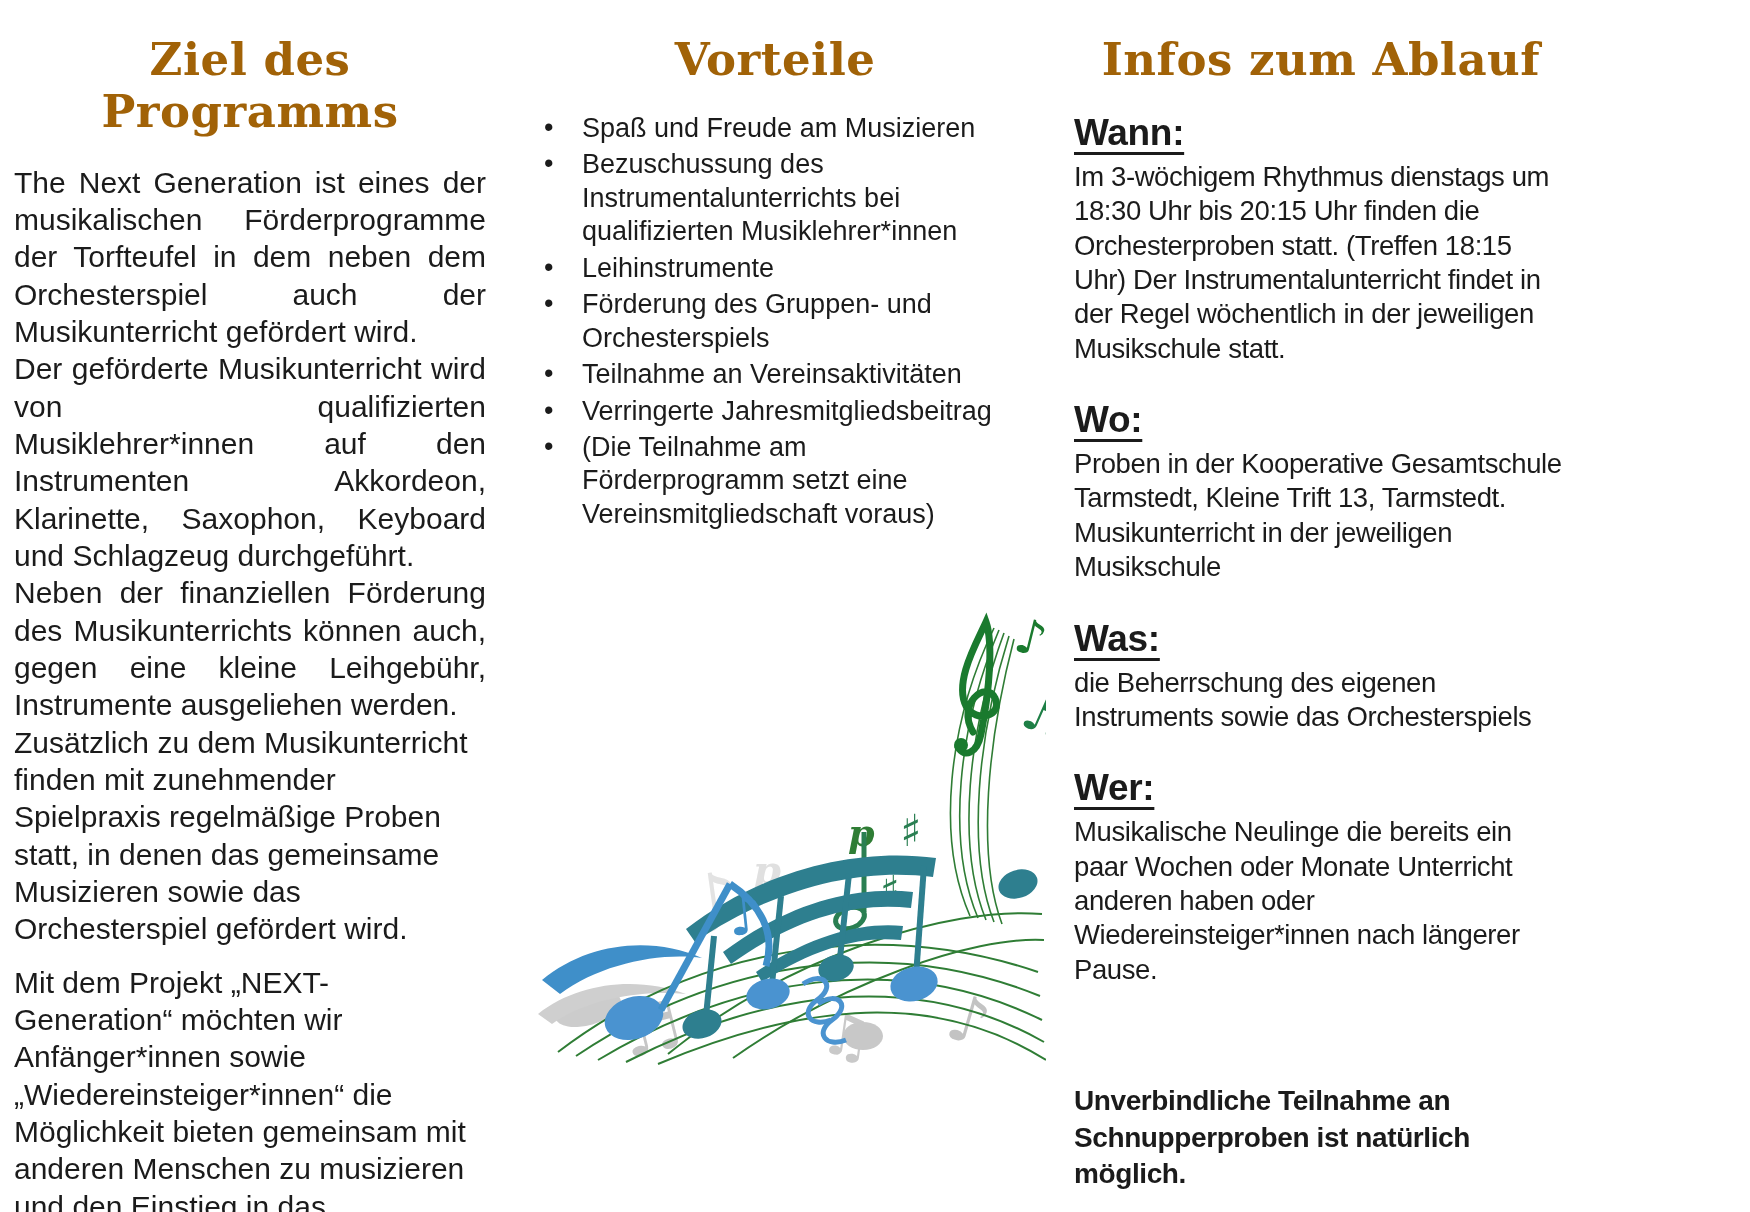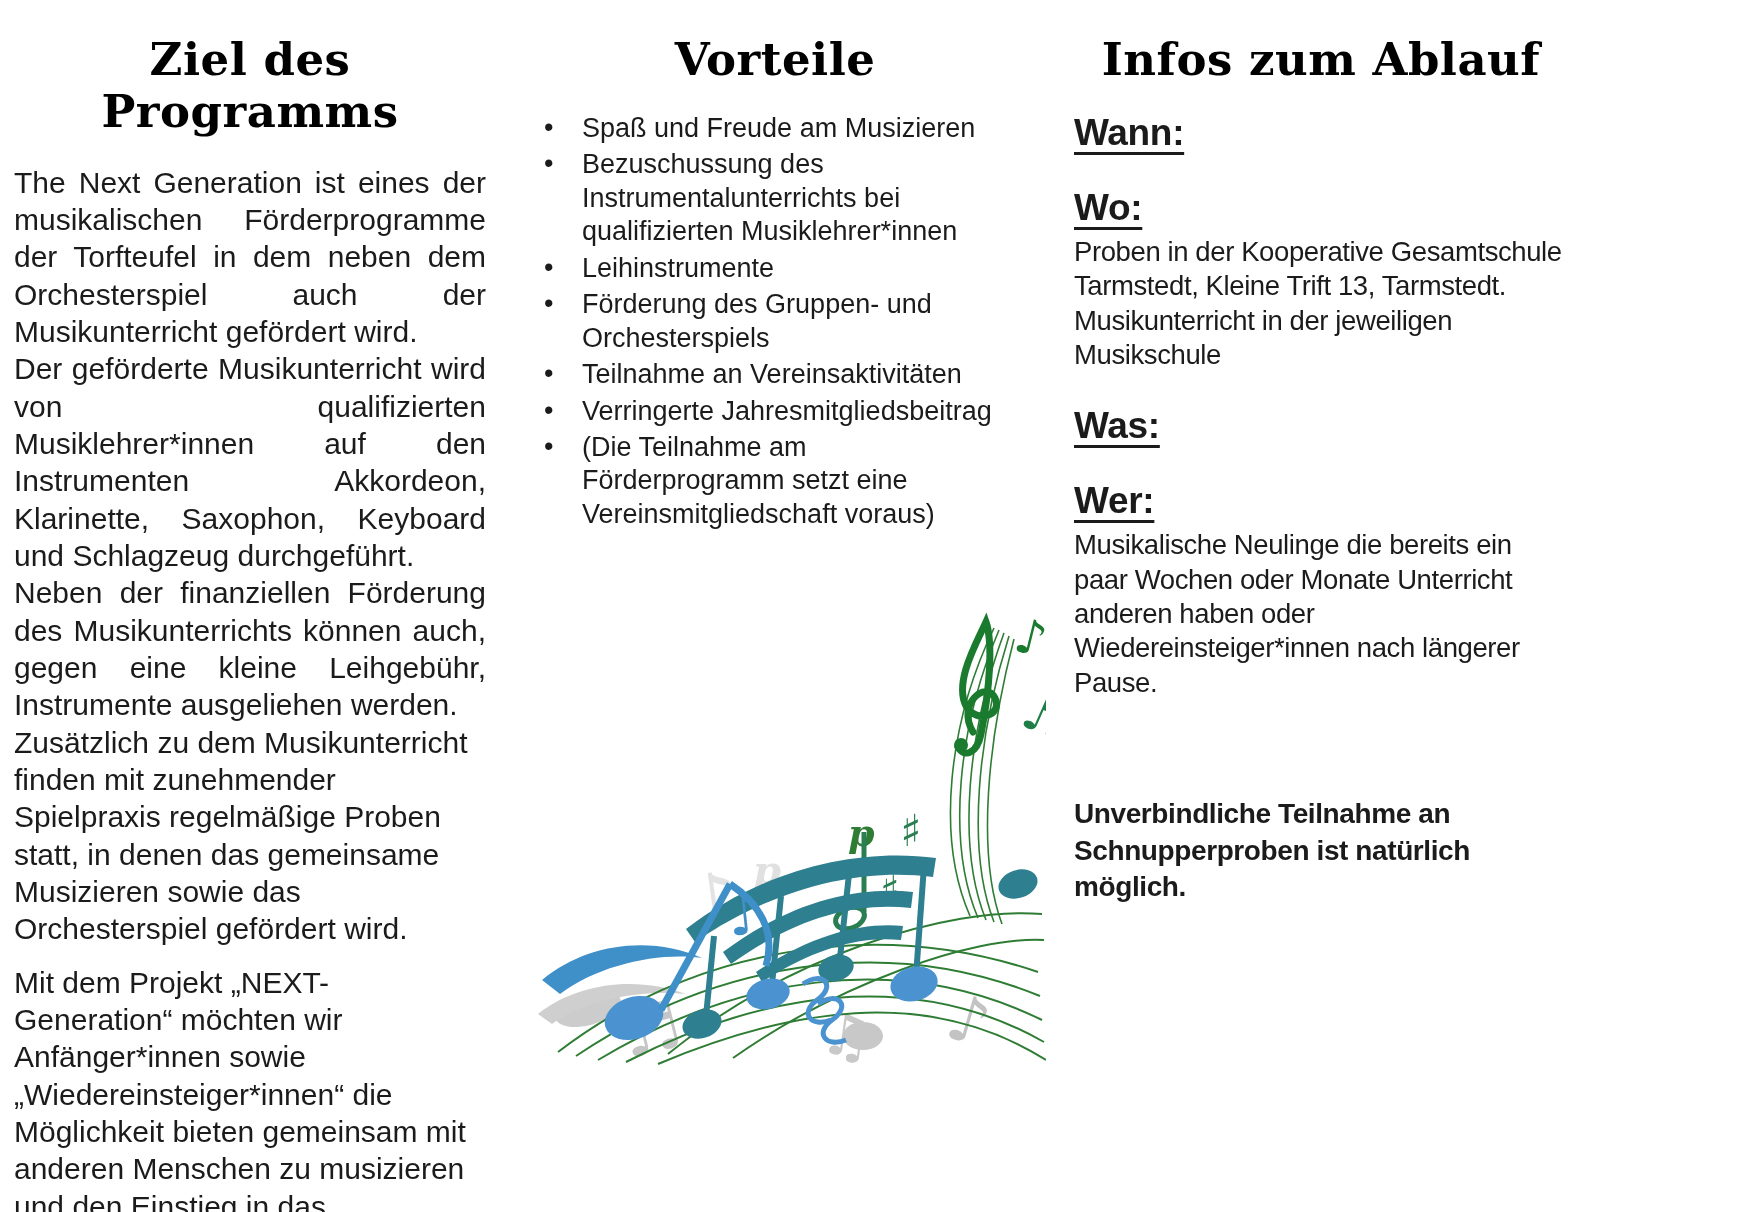--- a/index.html
+++ b/index.html
@@ -6,21 +6,21 @@
   body{
     width:1750px;height:1212px;background:#ffffff;position:relative;overflow:hidden;
     font-family:"Liberation Sans",sans-serif;color:#1b1b1b;
     -webkit-font-smoothing:antialiased;
   }
   .col{position:absolute;top:34px;}
   .col1{left:14px;width:472px;}
   .col2{left:536px;width:478px;}
   .col3{left:1074px;width:494px;}
   h2.colTitle{
-    font-family:"DejaVu Serif",serif;font-weight:bold;color:#000000;
+    font-family:"DejaVu Serif",serif;font-weight:bold;color:#a16207;
     font-size:45px;line-height:1.15;text-align:center;margin:0 0 26px 0;letter-spacing:.5px;
   }
   .col1 p{font-size:30px;line-height:1.245;margin:0;}
   .col1 p.just{text-align:justify;text-justify:inter-word;}
   .col1 p.gap{margin-top:16px;}
   .col2 ul{list-style:none;margin:8px 0 0 0;padding:0;font-size:27px;line-height:1.24;}
   .col2 li{position:relative;padding-left:46px;margin-bottom:3px;}
   .col2 li::before{content:"\2022";position:absolute;left:8px;top:-1px;}
   .col3 .sec{margin-bottom:33px;}
   .col3 h3{
@@ -60,27 +60,29 @@
       <li><span>Teilnahme an Vereinsaktivitäten</span></li>
       <li><span>Verringerte Jahresmitgliedsbeitrag</span></li>
       <li><span>(Die Teilnahme am Förderprogramm setzt eine Vereinsmitgliedschaft voraus)</span></li>
     </ul>
   </section>
 
   <section class="col col3">
     <h2 class="colTitle">Infos zum Ablauf</h2>
     <div class="sec">
       <h3>Wann:</h3>
+      <p class="body">Im 3-wöchigem Rhythmus dienstags um 18:30 Uhr bis 20:15 Uhr finden die Orchesterproben statt. (Treffen 18:15 Uhr) Der Instrumentalunterricht findet in der Regel wöchentlich in der jeweiligen Musikschule statt.</p>
     </div>
     <div class="sec">
       <h3>Wo:</h3>
       <p class="body">Proben in der Kooperative Gesamtschule Tarmstedt, Kleine Trift 13, Tarmstedt. Musikunterricht in der jeweiligen Musikschule</p>
     </div>
     <div class="sec">
       <h3>Was:</h3>
+      <p class="body">die Beherrschung des eigenen Instruments sowie das Orchesterspiels</p>
     </div>
     <div class="sec">
       <h3>Wer:</h3>
       <p class="body">Musikalische Neulinge die bereits ein paar Wochen oder Monate Unterricht anderen haben oder Wiedereinsteiger*innen nach längerer Pause.</p>
     </div>
     <p class="note">Unverbindliche Teilnahme an Schnupperproben ist natürlich möglich.</p>
   </section>
 
   <svg class="art" viewBox="0 0 528 482" aria-hidden="true">
 

